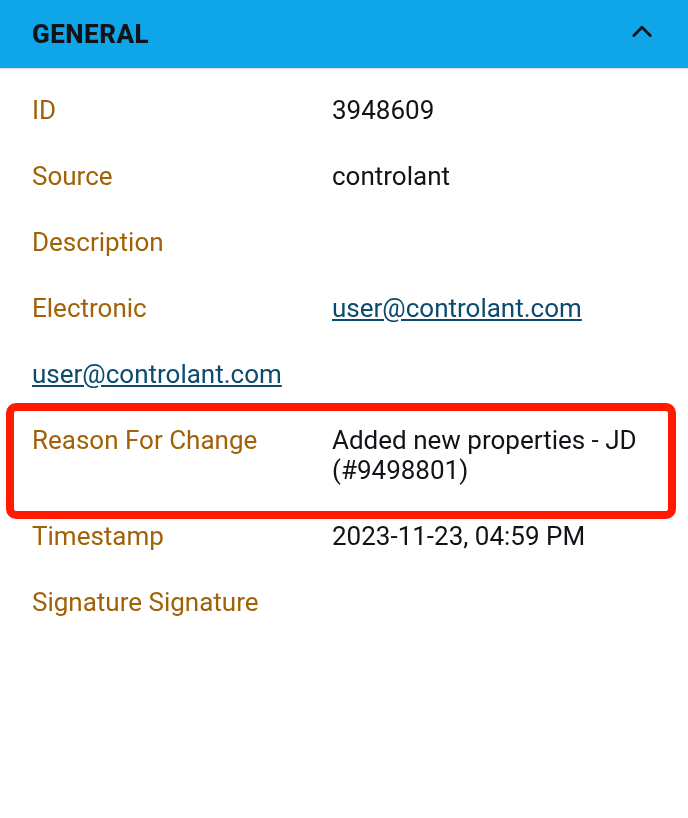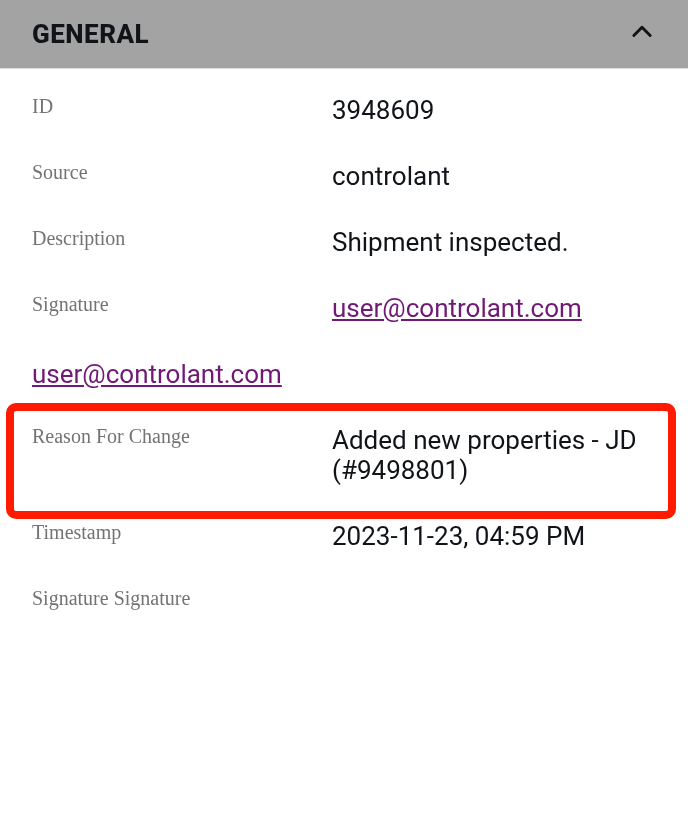--- a/index.html
+++ b/index.html
@@ -3,29 +3,29 @@
 <meta charset="utf-8">
 <style>
   * { box-sizing: border-box; margin: 0; padding: 0; }
   html, body { width: 688px; height: 818px; font-family: -apple-system, BlinkMacSystemFont, "Segoe UI", Roboto, "Helvetica Neue", Arial, sans-serif; background:#fff; }
   .panel { width: 688px; }
   .header { display:flex; align-items:center; justify-content:space-between; padding:28px 32px 34px 32px; background:#f4f5f6; border-bottom:1px solid #e3e5e8; }
   .header-title { font-size:32px; font-weight:800; letter-spacing:0.5px; color:#101418; }
   .close-btn { width:40px; height:40px; display:flex; align-items:center; justify-content:center; cursor:pointer; color:#0a66c2; }
   .close-btn svg { width:30px; height:30px; stroke:#0a66c2; stroke-width:3; stroke-linecap:square; }
 
-  .section-header { display:flex; align-items:center; justify-content:space-between; padding:18px 32px; background:#a3a3a3; border-bottom:1px solid #d9dce0; cursor:pointer; }
+  .section-header { display:flex; align-items:center; justify-content:space-between; padding:18px 32px; background:#0ea5e9; border-bottom:1px solid #d9dce0; cursor:pointer; }
   .section-title { font-size:26px; font-weight:800; letter-spacing:0.5px; color:#101418; }
   .chevron svg { width:28px; height:28px; stroke:#101418; stroke-width:2.5; fill:none; stroke-linecap:round; stroke-linejoin:round; }
 
   .fields { padding: 8px 0 0 0; }
   .row { display:flex; align-items:flex-start; padding: 18px 32px; position:relative; }
-  .label { width: 300px; flex: 0 0 300px; font-size:20px; color:#737373;font-family:Liberation Serif, serif; }
+  .label { width: 300px; flex: 0 0 300px; font-size:26px; color:#a16207; }
   .value { flex:1; font-size:26px; color:#101418; word-break:break-word; }
-  .value a, .value .link { color:#701a75; text-decoration:underline; cursor:pointer; }
+  .value a, .value .link { color:#0c4a6e; text-decoration:underline; cursor:pointer; }
   .value .sig { border-bottom:2px dashed #8a94a1; padding-bottom:2px; }
 
   .highlight-box { position:absolute; border:8px solid #ff1a00; border-radius:10px; pointer-events:none; }
 </style>
 </head>
 <body>
 
 <div class="panel">
 
 
@@ -45,25 +45,24 @@
       <div class="value">3948609</div>
     </div>
 
     <div class="row">
       <div class="label">Source</div>
       <div class="value">controlant</div>
     </div>
 
     <div class="row">
       <div class="label">Description</div>
-      <div class="value">Shipment inspected.</div>
     </div>
 
     <div class="row">
-      <div class="label">Signature</div>
+      <div class="label">Electronic</div>
       <div class="value">
         <span class="link">user@controlant.com</span>
       </div>
     </div>
 
     <div class="row">
       <div class="value">
         <span class="link">user@controlant.com</span>
       </div>
     </div>

